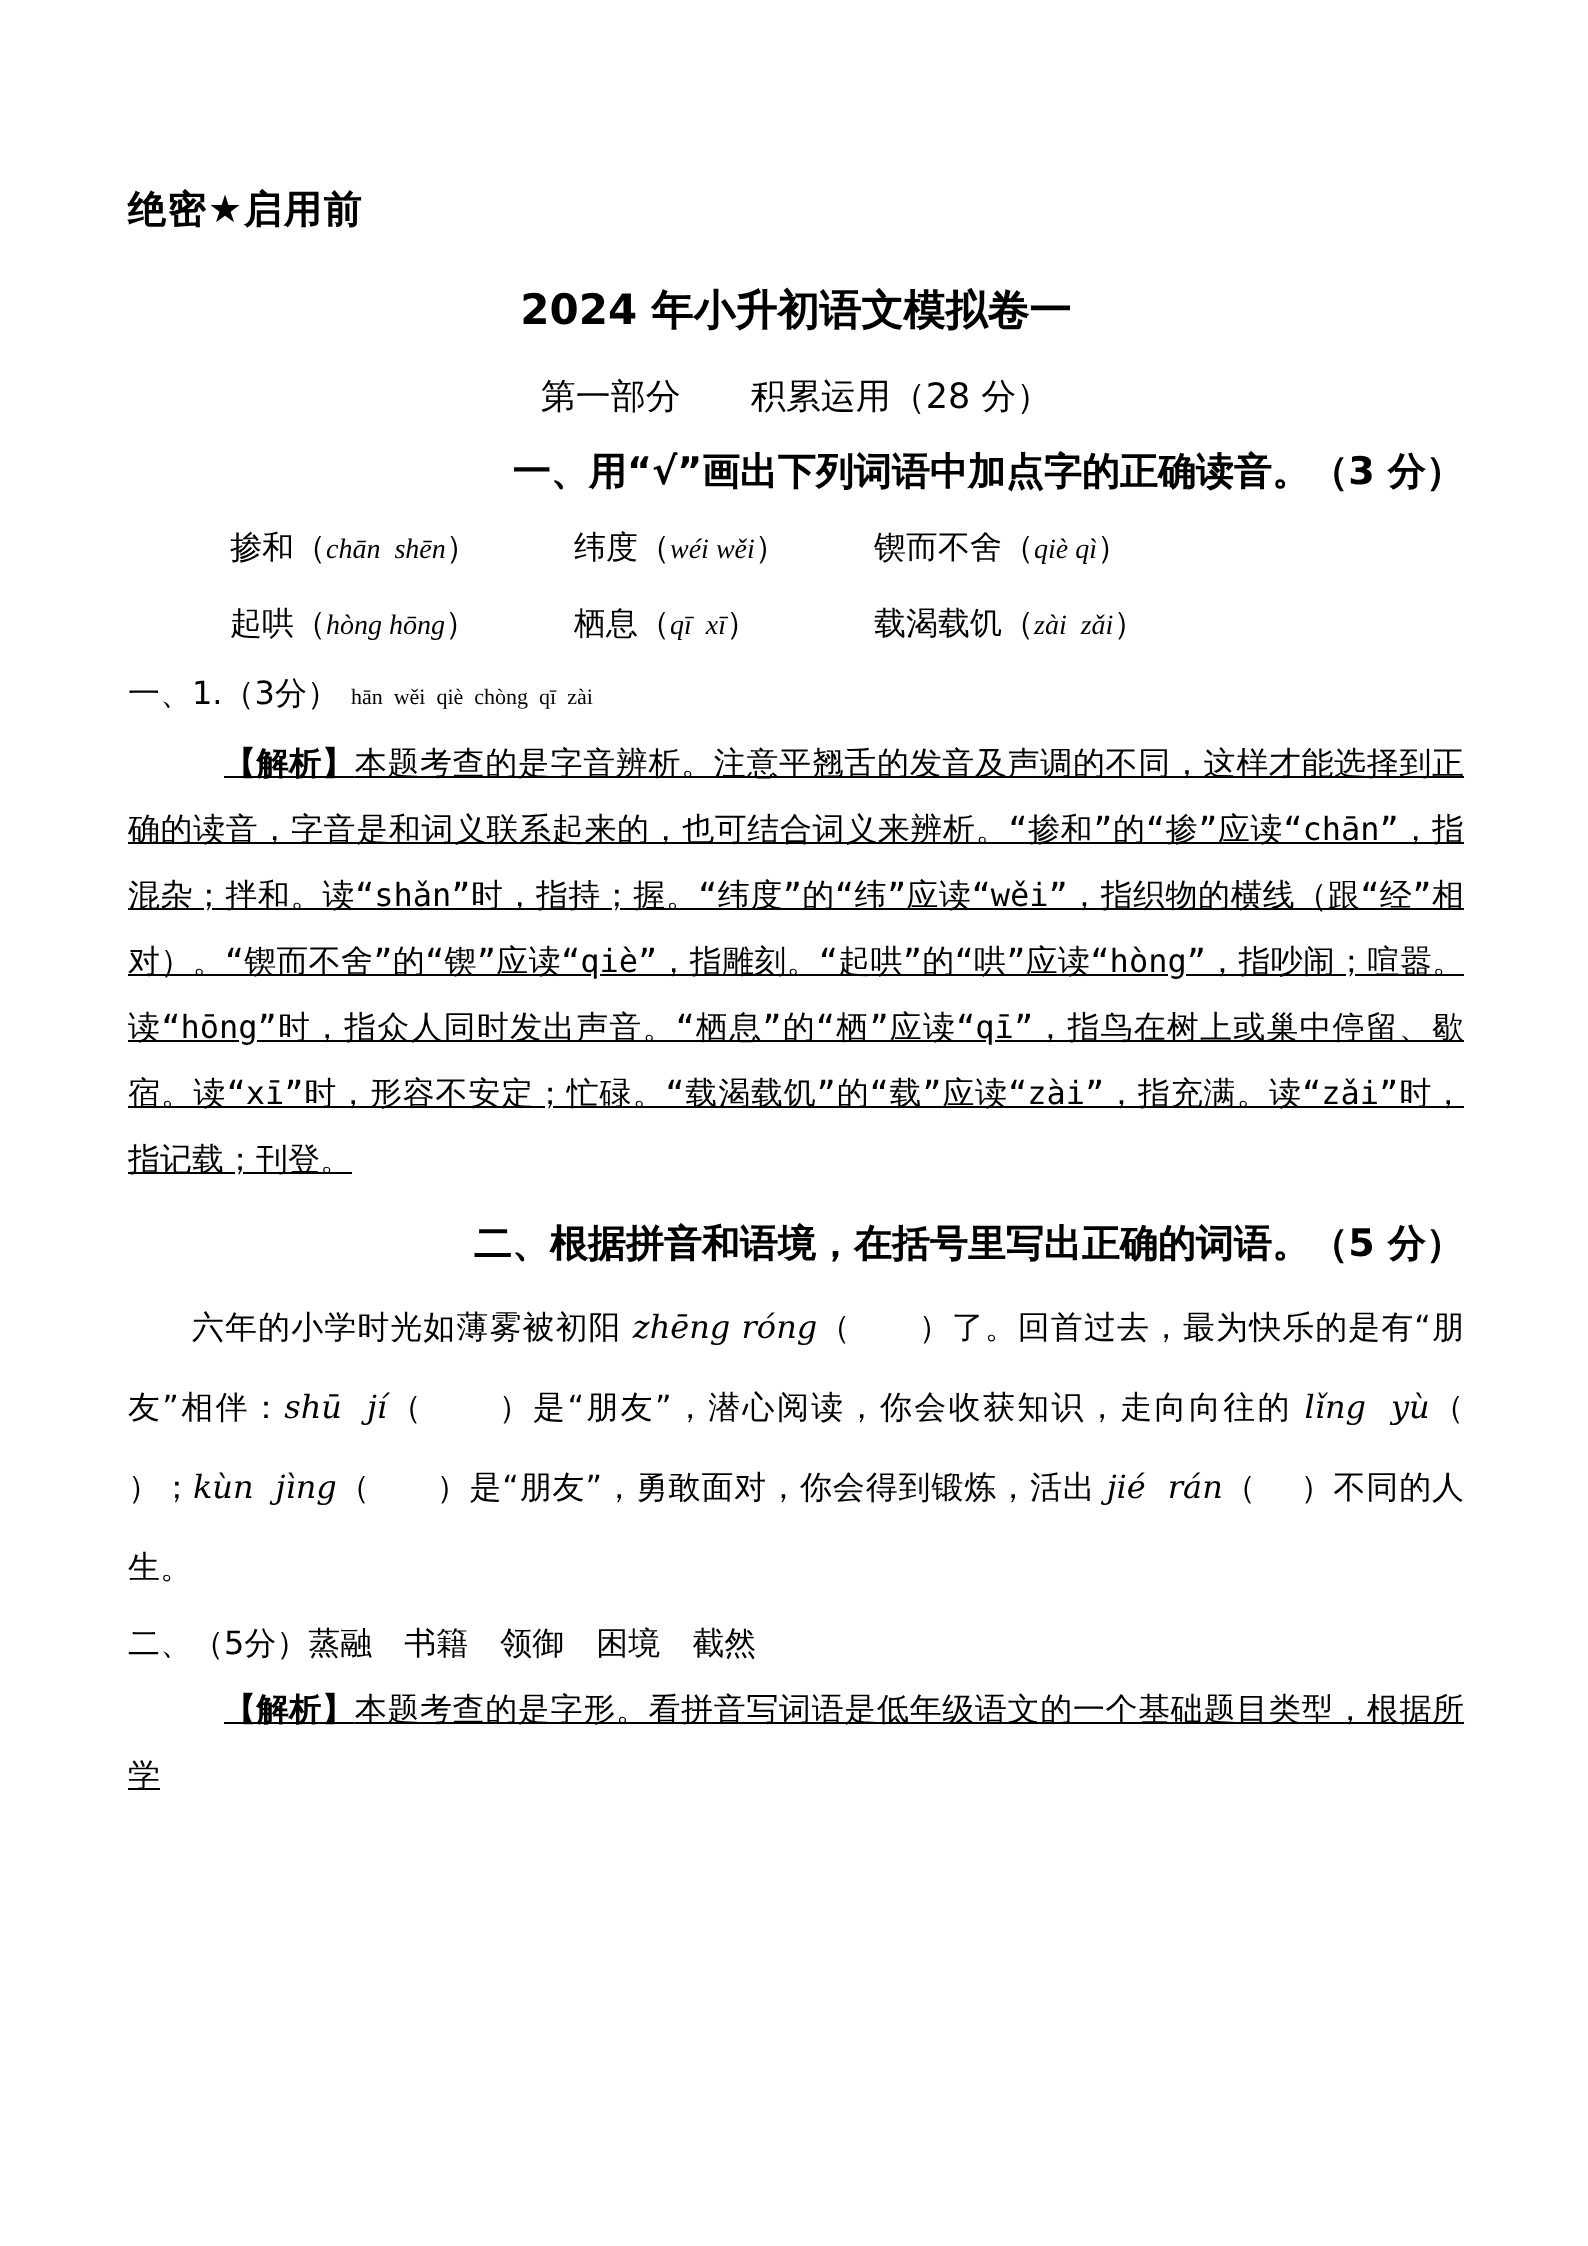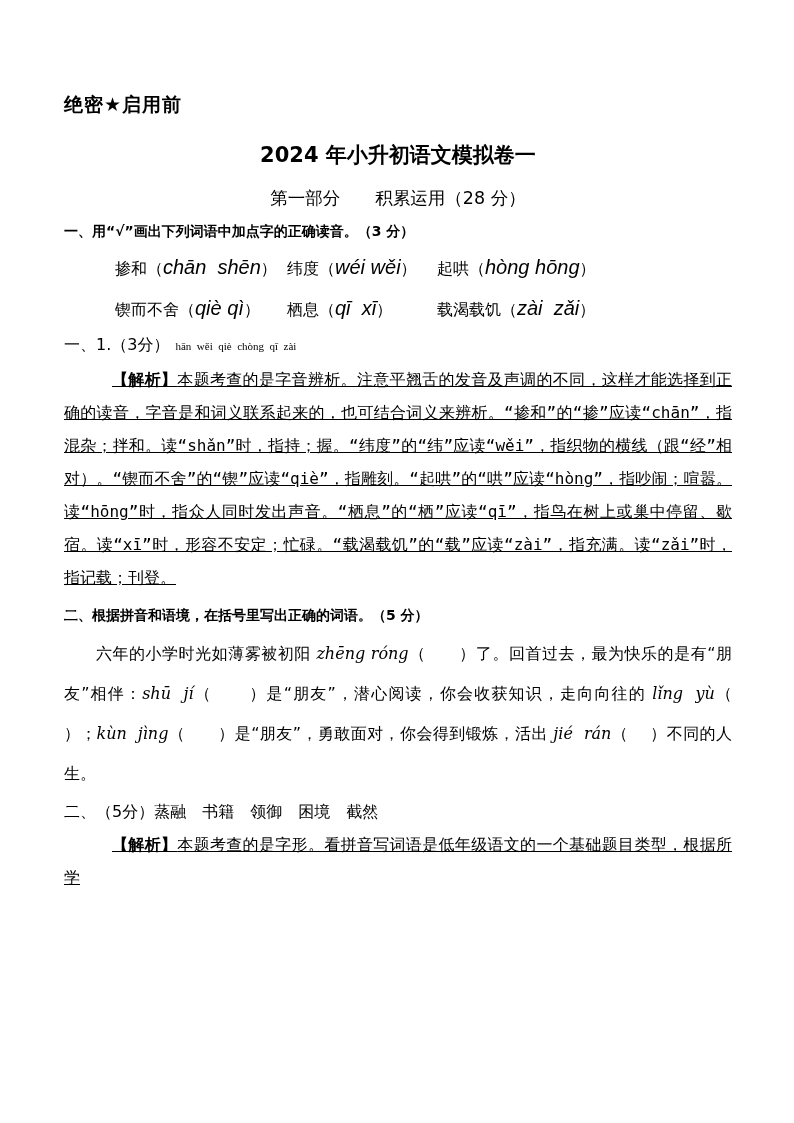--- a/index.html
+++ b/index.html
@@ -39,38 +39,39 @@
 
   .section-heading {
     text-align: center;
     font-size: 17.5px;
     font-weight: normal;
     margin-top: 11px;
     white-space: pre-wrap;
   }
 
   .q-prompt {
-    font-size: 14px;
+    font-size: 19px;
     font-weight: bold;
     margin-top: 13px;
+    text-align: right;
   }
 
   .word-grid {
     display: grid;
     grid-template-columns: 172px 150px 1fr;
     row-gap: 17px;
     padding-left: 51px;
     margin-top: 15px;
     font-size: 16px;
   }
   .word-cell { white-space: pre-wrap; }
   .py {
-    font-family: Liberation Sans, sans-serif;
+    font-family: Liberation Serif, serif;
     font-style: italic;
-    font-size: 20px;
+    font-size: 14px;
     white-space: pre-wrap;
   }
 
   .answer-line { font-size: 16px; margin-top: 14px; }
   .answer-py {
     font-family: Liberation Serif, serif;
     white-space: pre-wrap;
     margin-left: 6px;
     font-size: 11px;
   }
@@ -115,22 +116,22 @@
     <h1 class="paper-title">2024 年小升初语文模拟卷一</h1>
 
 
     <div class="section-heading">第一部分　　积累运用（28 分）</div>
 
     <div class="q-prompt">一、用“√”画出下列词语中加点字的正确读音。（3 分）</div>
 
     <div class="word-grid">
       <div class="word-cell"><span class="seg-cn">掺和（</span><span class="py">chān  shēn</span><span class="seg-cn">）</span></div>
       <div class="word-cell"><span class="seg-cn">纬度（</span><span class="py">wéi wěi</span><span class="seg-cn">）</span></div>
+      <div class="word-cell"><span class="seg-cn">锲而不舍（</span><span class="py">qiè qì</span><span class="seg-cn">）</span></div>
       <div class="word-cell"><span class="seg-cn">起哄（</span><span class="py">hòng hōng</span><span class="seg-cn">）</span></div>
-      <div class="word-cell"><span class="seg-cn">锲而不舍（</span><span class="py">qiè qì</span><span class="seg-cn">）</span></div>
       <div class="word-cell"><span class="seg-cn">栖息（</span><span class="py">qī  xī</span><span class="seg-cn">）</span></div>
       <div class="word-cell"><span class="seg-cn">载渴载饥（</span><span class="py">zài  zǎi</span><span class="seg-cn">）</span></div>
     </div>
 
     <div class="answer-line"><span class="seg-cn">一、1.（3分）</span><span class="answer-py">hān  wěi  qiè  chòng  qī  zài</span></div>
 
     <p class="analysis"><span class="analysis-label">【解析】</span><span class="seg-cn">本题考查的是字音辨析。注意平翘舌的发音及声调的不同，这样才能选择到正确的读音，字音是和词义联系起来的，也可结合词义来辨析。“掺和”的“掺”应读“chān”，指混杂；拌和。读“shǎn”时，指持；握。“纬度”的“纬”应读“wěi”，指织物的横线（跟“经”相对）。“锲而不舍”的“锲”应读“qiè”，指雕刻。“起哄”的“哄”应读“hòng”，指吵闹；喧嚣。读“hōng”时，指众人同时发出声音。“栖息”的“栖”应读“qī”，指鸟在树上或巢中停留、歇宿。读“xī”时，形容不安定；忙碌。“载渴载饥”的“载”应读“zài”，指充满。读“zǎi”时，指记载；刊登。</span></p>
 
     <div class="q-prompt">二、根据拼音和语境，在括号里写出正确的词语。（5 分）</div>
 

